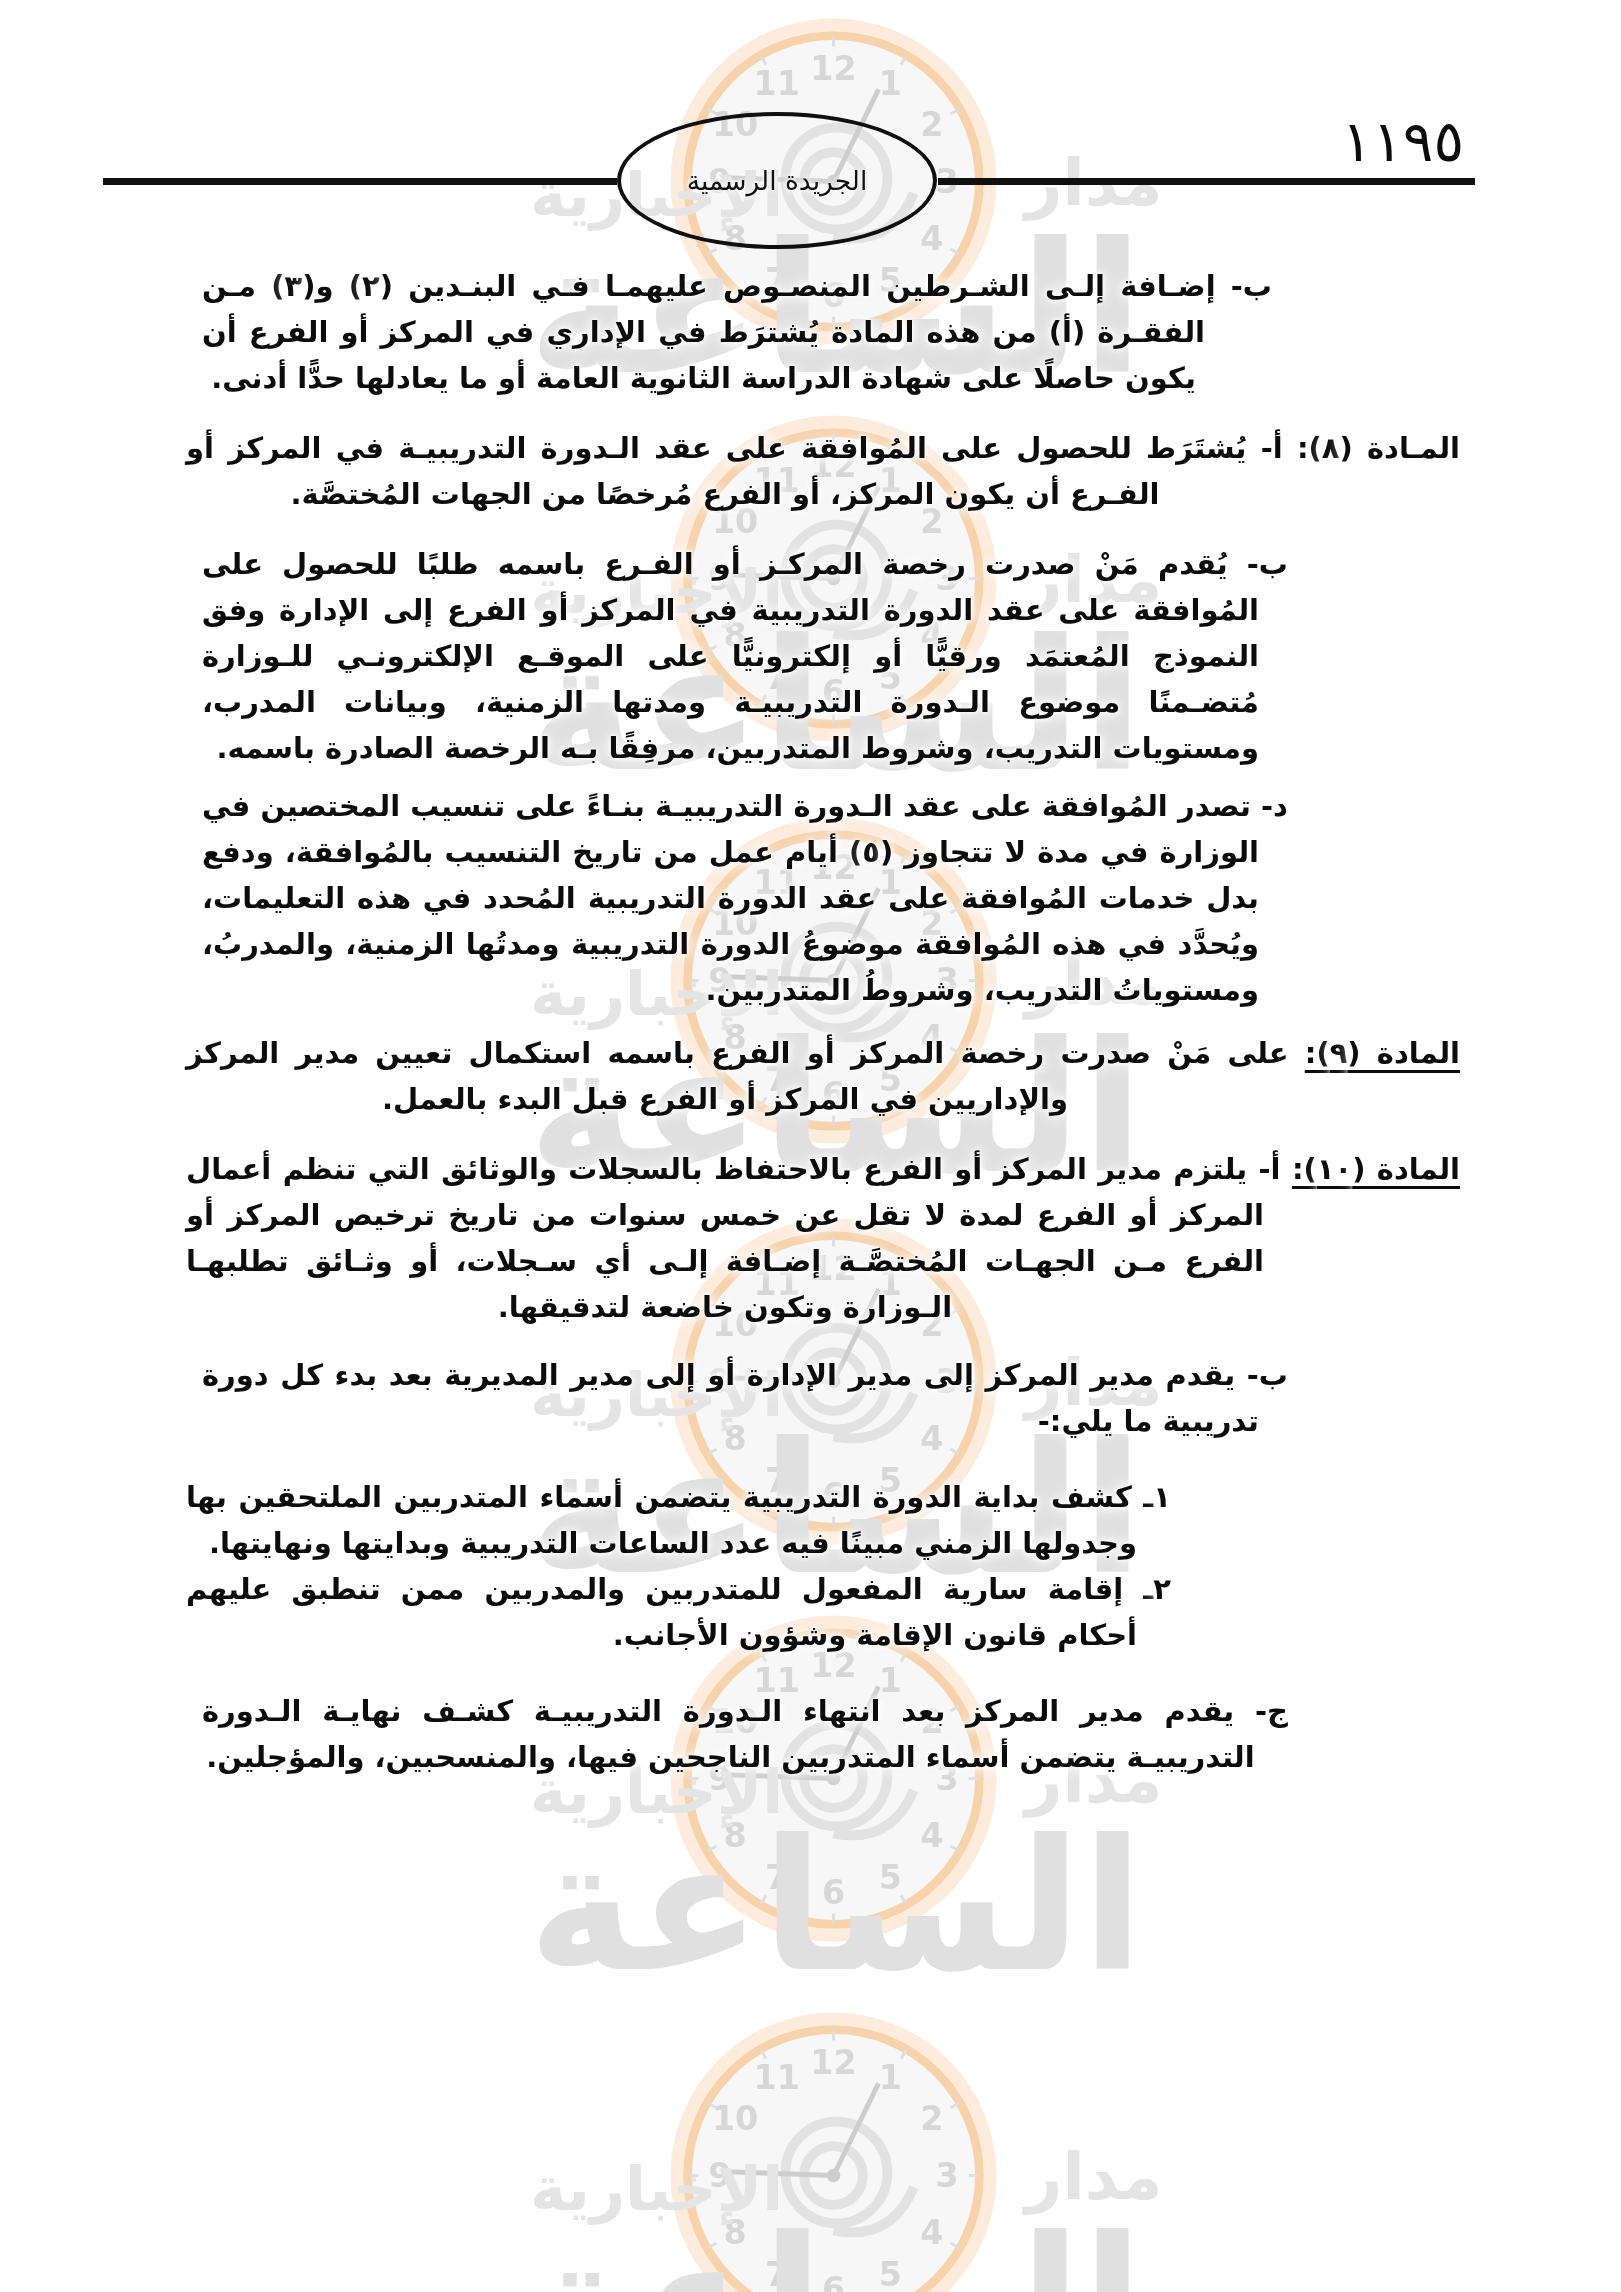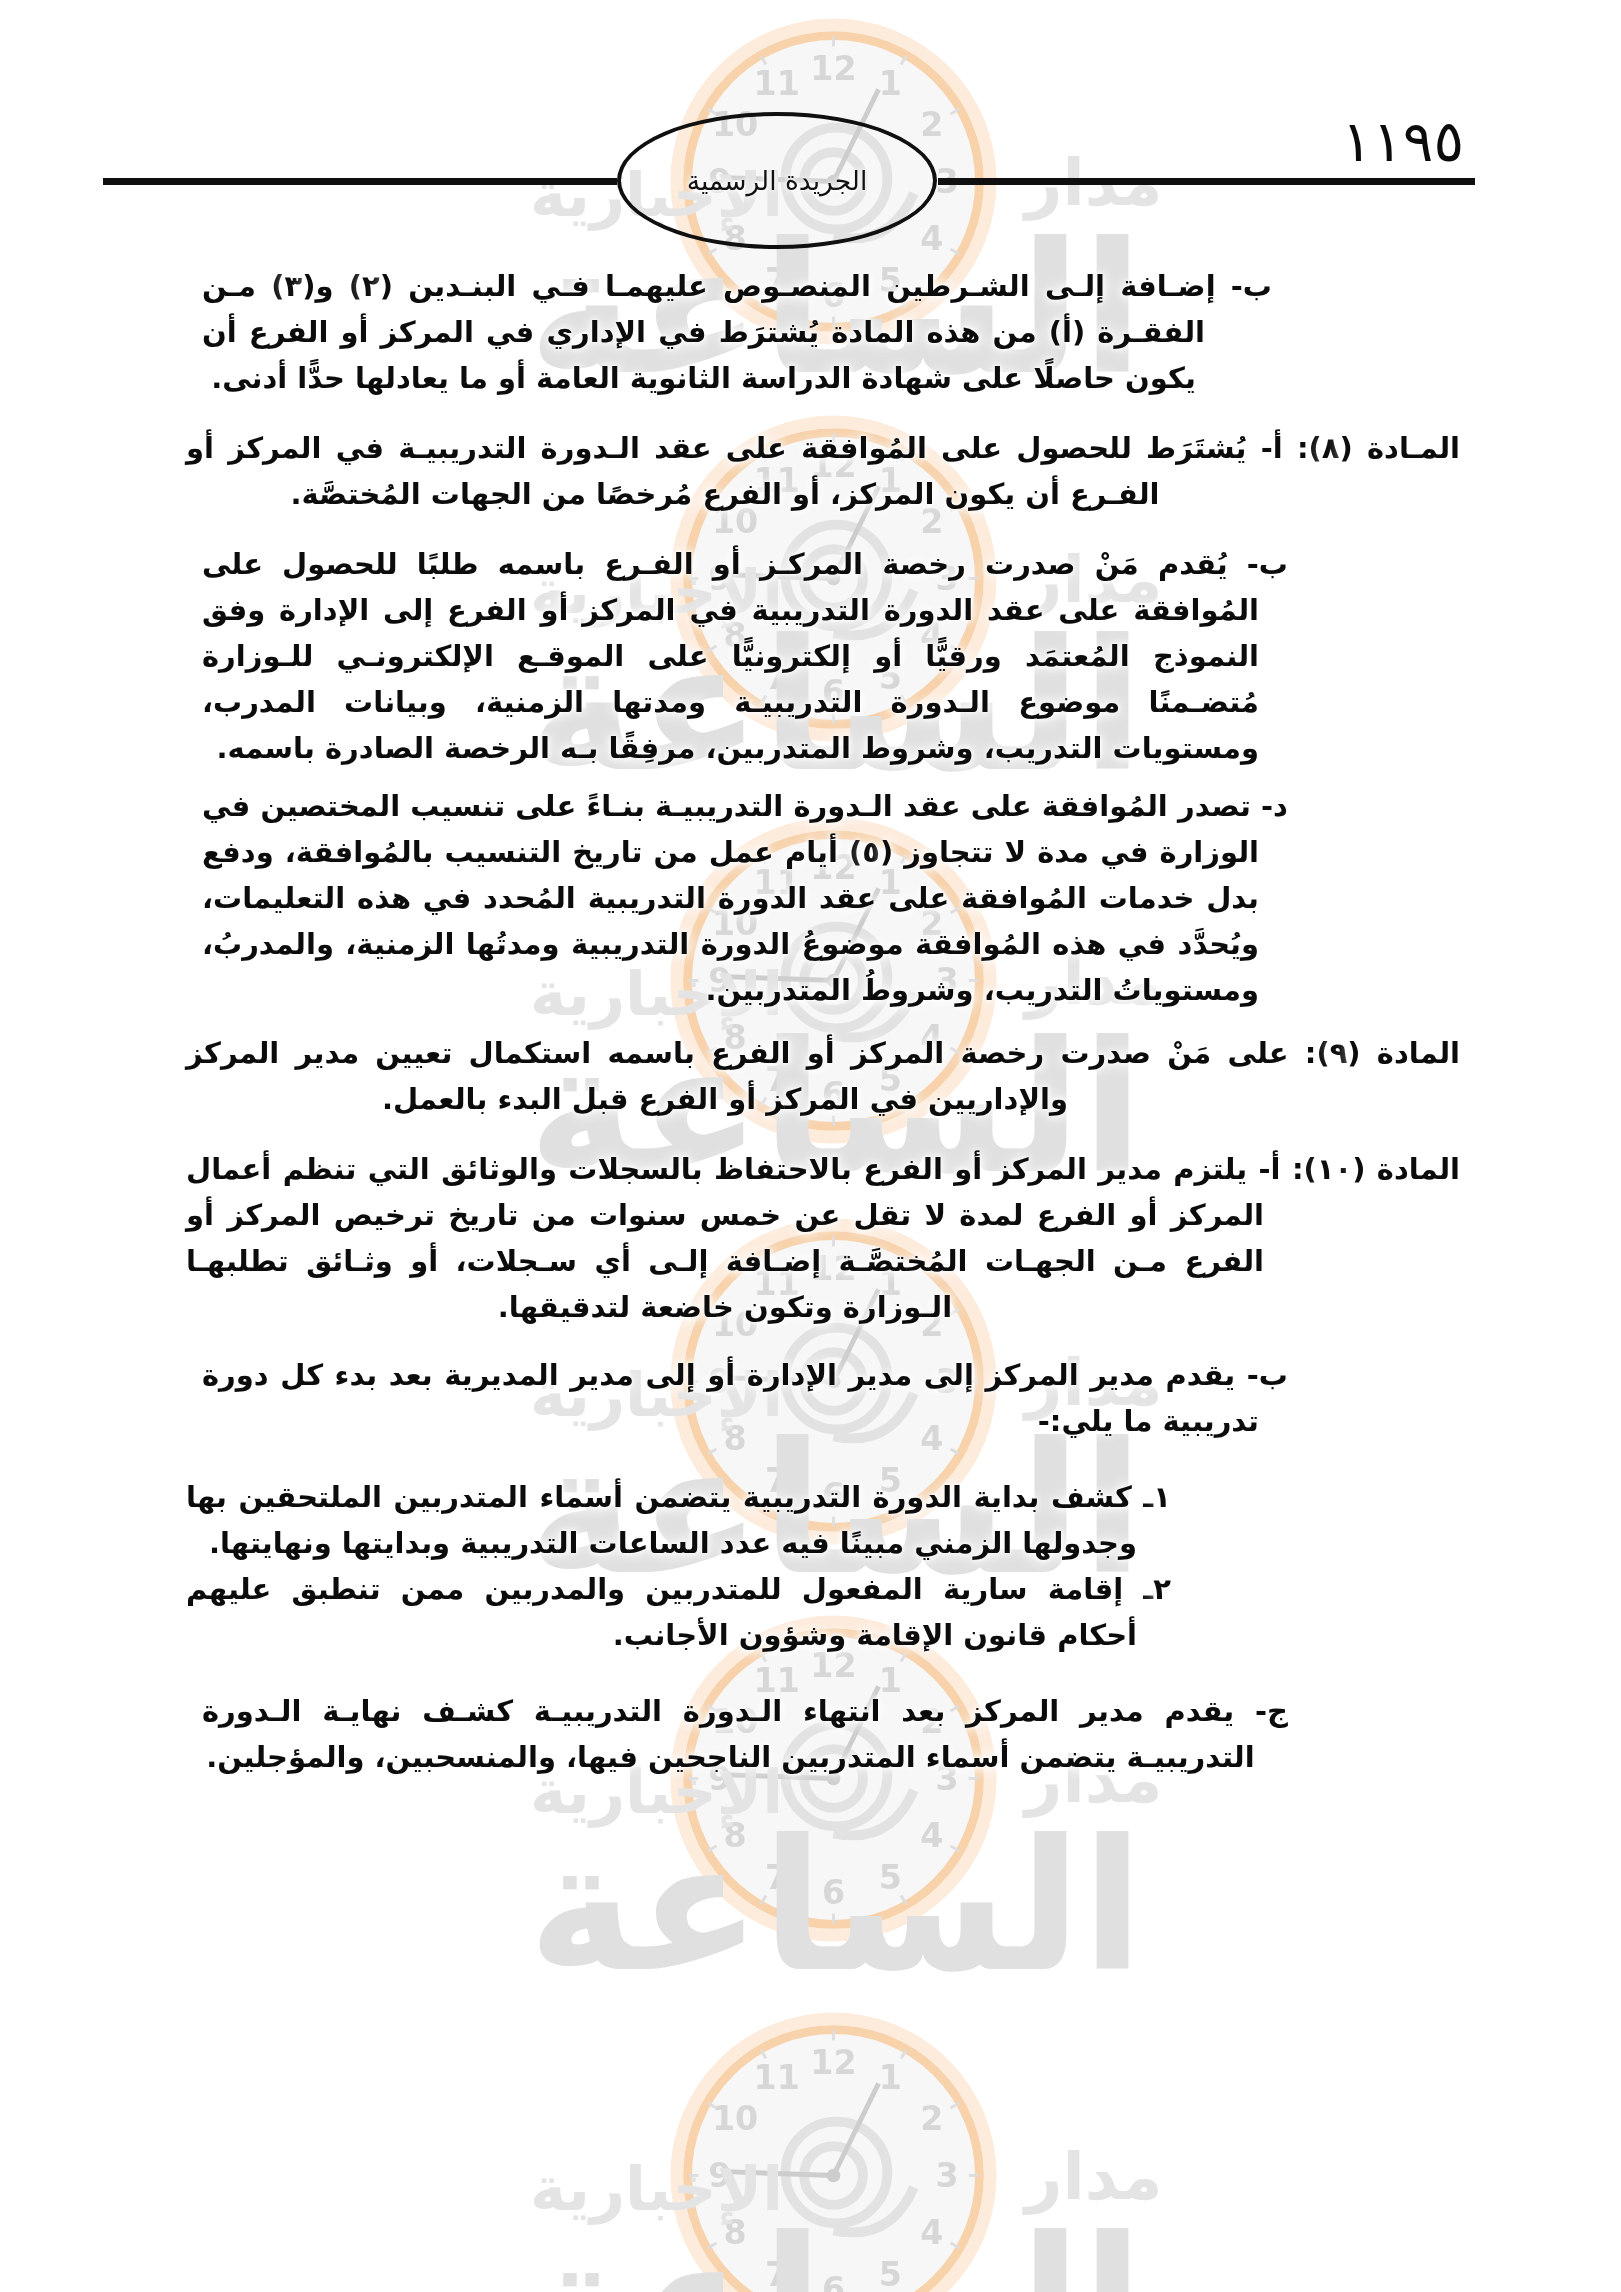--- a/index.html
+++ b/index.html
@@ -48,21 +48,21 @@
   }
   .last-center { text-align-last:center; }
   .last-right  { text-align-last:right; }
   .ind-p1      { margin-left:16px; margin-right:255px; text-indent:-67px; }
   .ind-article { margin-right:196px; text-indent:-196px; }
   .ind-sub     { margin-right:201px; text-indent:-29px;margin-left:16px; }
   .ind-item    { margin-right:323px; text-indent:-34px; }
   .mb24 { margin-bottom:23.5px; } .mb25 { margin-bottom:24.5px; }
   .mb12 { margin-bottom:11.8px; } .mb18 { margin-bottom:17.6px; }
   .mb23 { margin-bottom:22.5px; } .mb31 { margin-bottom:30px; }
-  .u { text-decoration-thickness:2.9px; text-underline-offset:6.9px; }
+  .u { text-decoration:underline; text-decoration-thickness:2.9px; text-underline-offset:6.9px; }
 </style>
 </head>
 <body>
 
 <div class="page">
 
   <div class="wm-layer">
       <div class="stamp" style="top: 14.7px;">
         <svg width="333" height="333" viewBox="0 0 340 340">
           <circle cx="170" cy="170" r="160" fill="none" stroke="#fdecdc" stroke-width="13"></circle>

